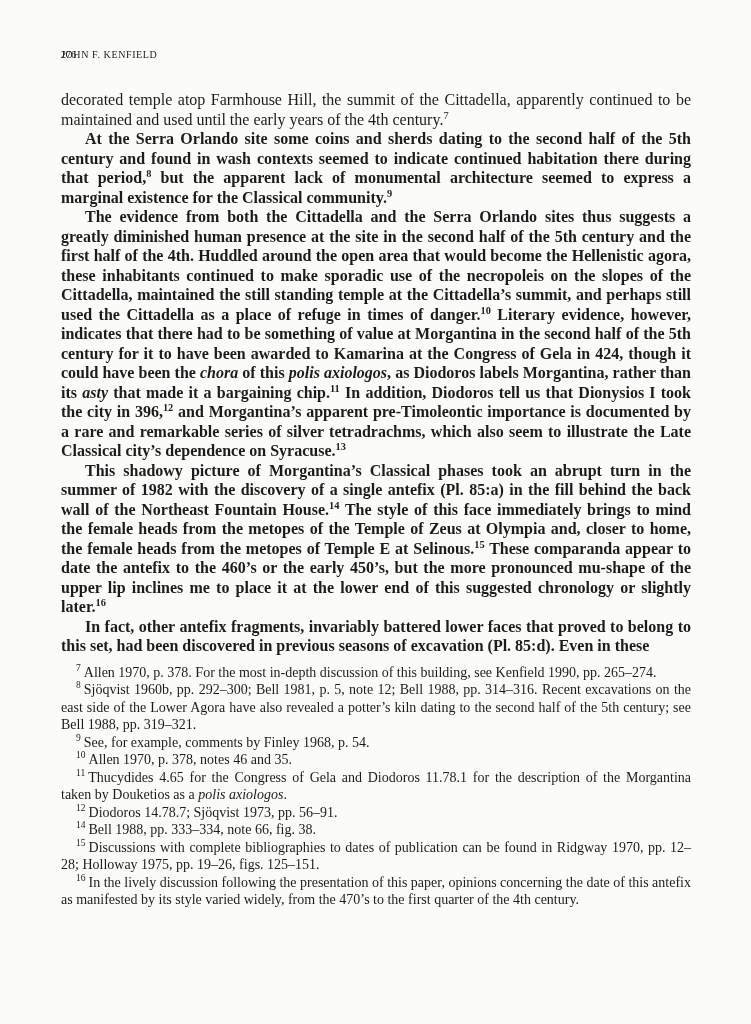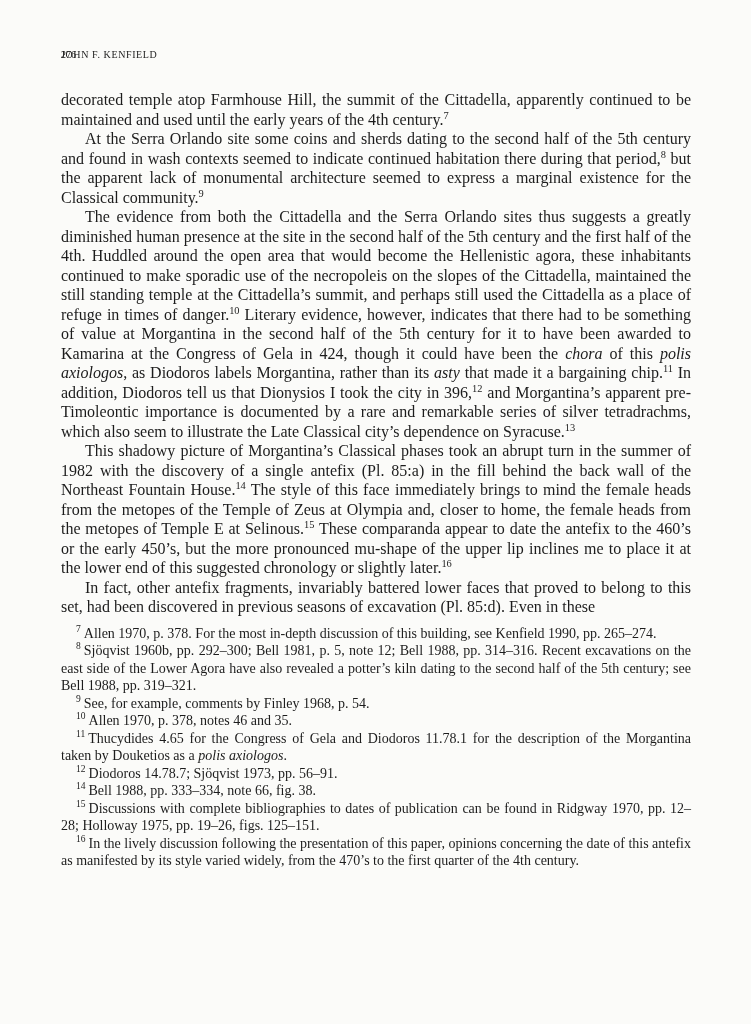--- a/index.html
+++ b/index.html
@@ -30,21 +30,21 @@
   .running-head {
     display: block;
     letter-spacing: 0.6px;
   }
   .body-text {
     font-size: 16px;
     line-height: 19.5px;
     text-align: justify;
   }
   .para { text-align: justify; }
-  .para.indent { text-indent: 24px; }
+  .para.indent { text-indent: 24px; font-weight: bold; }
   sup.fnref {
     font-size: 0.65em;
     vertical-align: super;
     line-height: 0;
   }
   .italic { font-style: italic; }
   .footnotes {
     margin-top: 8px;
     font-size: 14px;
     line-height: 17.5px;

